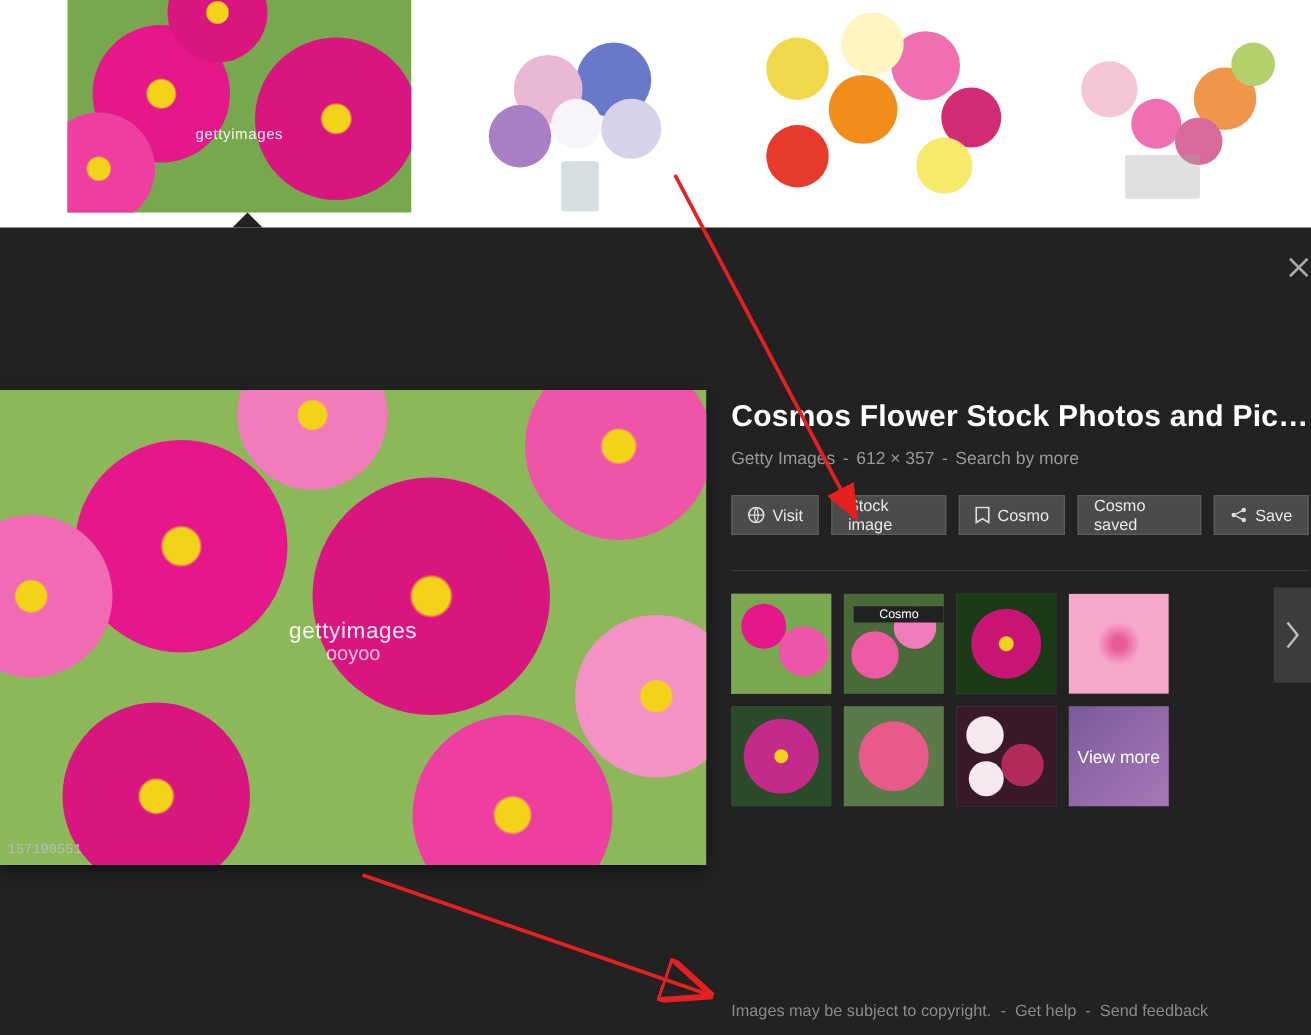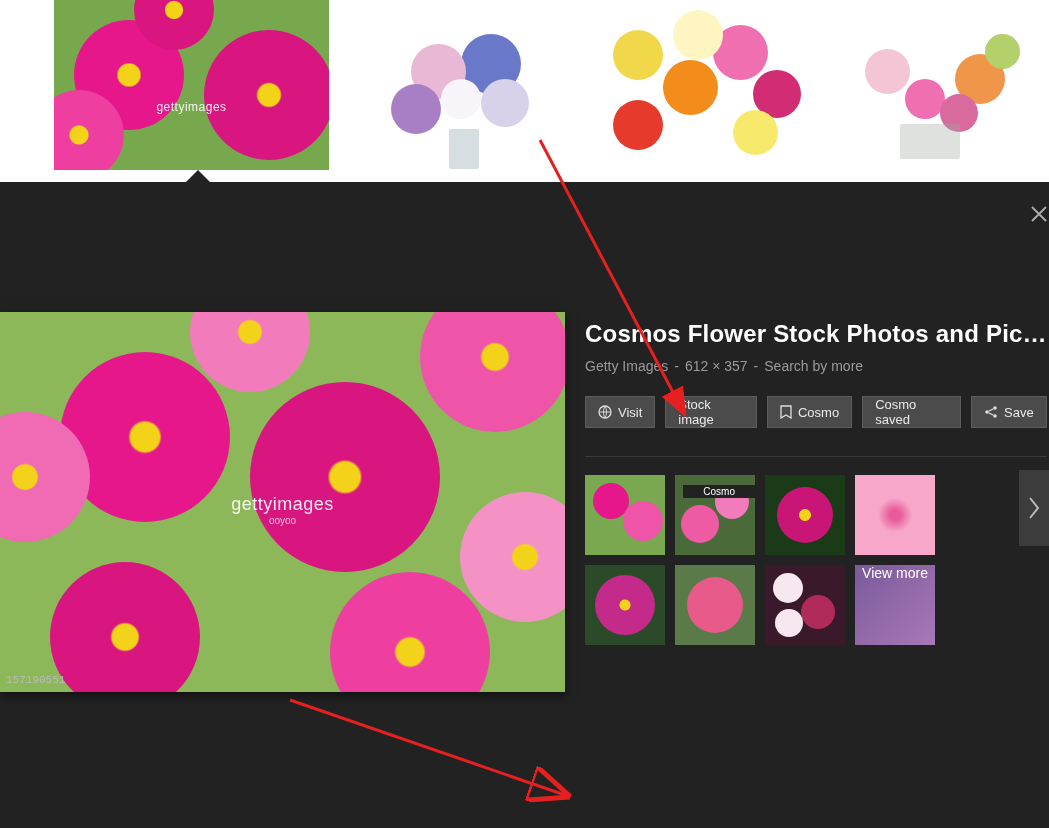--- a/index.html
+++ b/index.html
@@ -10,38 +10,38 @@
   .t3 { width:210px; }
   .t4 { width:220px; }
   .thumb-inner { position:absolute; inset:0; border-radius:0; overflow:hidden; }
   .petal { position:absolute; border-radius:50%; }
   .caret { position:absolute; left:132px; top:170px; width:0; height:0; border-left:12px solid transparent; border-right:12px solid transparent; border-bottom:12px solid #222; }
   .detail { background:#222; height:646px; display:flex; position:relative; }
   .left-pane { width:597px; display:flex; align-items:center; justify-content:center; }
   .big-img-wrap { width:565px; height:380px; margin-top:-6px; background:#8cb85a; position:relative; overflow:hidden; box-shadow:0 4px 10px rgba(0,0,0,.5); }
   .gi-wm { position:absolute; color:rgba(255,255,255,.9); left:50%; transform:translateX(-50%); text-align:center; }
   .gi-wm .gi { font-size:18px; letter-spacing:.5px; }
-  .gi-wm .sub { font-size:10px; opacity:.8; }
+  .gi-wm .sub { font-size:16px; opacity:.8; }
   .idlabel { position:absolute; left:6px; bottom:6px; color:#bbb; font-size:11px;font-family:Liberation Mono, monospace; }
   .sep { width:1px; background:#3a3a3a; height:640px; }
   .right-pane { flex:1; padding:28px 24px 0 20px; display:flex; flex-direction:column; gap:10px; color:#d9d9d9; position:relative; }
   .close-x { position:absolute; right:22px; top:22px; cursor:pointer; }
   .title { color:#fff; font-size:24px; font-weight:600; letter-spacing:.2px; margin-top:110px; white-space:nowrap; overflow:hidden; text-overflow:ellipsis; }
   .meta { color:#9a9a9a; font-size:14px; }
   .meta span.dash { margin:0 6px; }
   .desc { color:#9a9a9a; font-size:14px; margin-top:4px; }
   .btn-row { display:flex; gap:10px; margin-top:12px; }
   .btn { background:#4b4b4b; color:#e8e8e8; border:1px solid #5c5c5c; height:30px; display:flex; align-items:center; padding:0 12px; font-size:13px; cursor:pointer; }
   .btn svg, .btn .ic { margin-right:6px; }
   .divider { height:1px; background:#3a3a3a; margin-top:18px; }
   .rel-head { color:#bbb; font-size:14px; margin-top:14px; }
   .rel-grid { display:grid; grid-template-columns:repeat(4,80px); gap:10px; margin-top:8px; }
   .rel { width:80px; height:80px; background:#555; position:relative; overflow:hidden; cursor:pointer; }
   .rel.sel { outline:1px solid #c96aa6; outline-offset:-1px; }
-  .viewmore { display:flex; justify-content:center; color:#fff; font-size:14px; text-align:center; }
+  .viewmore { display:flex; align-items:center; justify-content:center; color:#fff; font-size:14px; text-align:center; }
   .footer { position:absolute; bottom:12px; left:20px; color:#8b8b8b; font-size:13px; }
   .footer a { color:#8b8b8b; text-decoration:none; cursor:pointer; }
   .navr { position:absolute; right:0; top:288px; width:30px; height:76px; background:#3c3c3c; display:flex; align-items:center; justify-content:center; cursor:pointer; }
   .arrow { position:absolute; pointer-events:none; }
 </style>
 </head>
 <body>
 
 <div class="top-row">
   <div class="thumb t1">
@@ -200,20 +200,27 @@
             <div class="petal" style="width:30px;height:30px;background:#f7e7ee;left:8px;top:8px;"></div>
             <div class="petal" style="width:34px;height:34px;background:#b02a5a;left:36px;top:30px;"></div>
             <div class="petal" style="width:28px;height:28px;background:#f7e7ee;left:10px;top:44px;"></div>
           </div>
         </div>
       <div class="rel viewmore" style="background:linear-gradient(135deg,#7a5a9a,#a878b8);">
           <span style="line-height:1.2;">View more</span>
         </div>
     </div>
 
+    <div class="footer">
+      <span>Images may be subject to copyright.</span>
+      <span> &nbsp;-&nbsp; </span>
+      <a>Get help</a>
+      <span> &nbsp;-&nbsp; </span>
+      <a>Send feedback</a>
+    </div>
   </div>
 
   <div class="navr">
     <svg width="14" height="24" viewBox="0 0 14 24">
         <path d="M3 2l8 10-8 10" stroke="#bbb" stroke-width="2" fill="none"></path>
       </svg>
   </div>
 
   <svg class="arrow" width="1049" height="828" style="left:0;top:-182px;">
     <defs>

